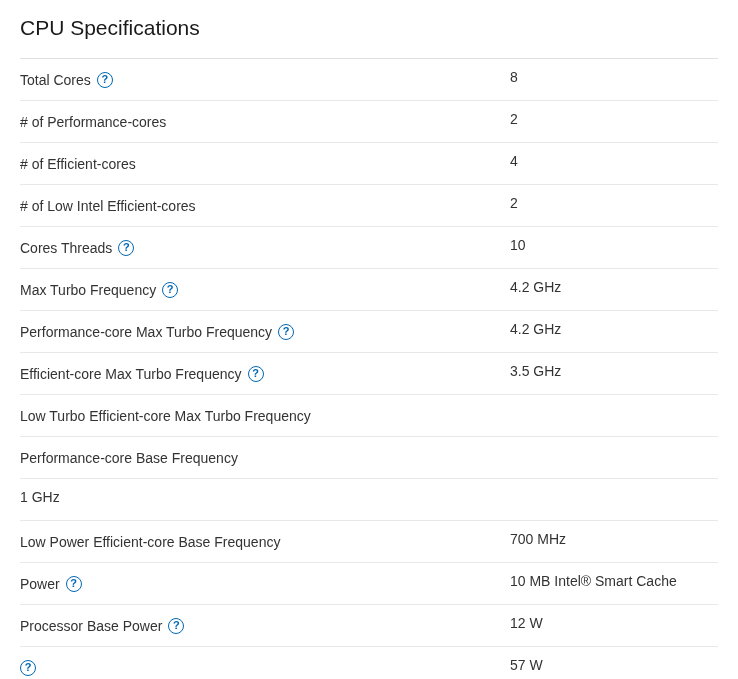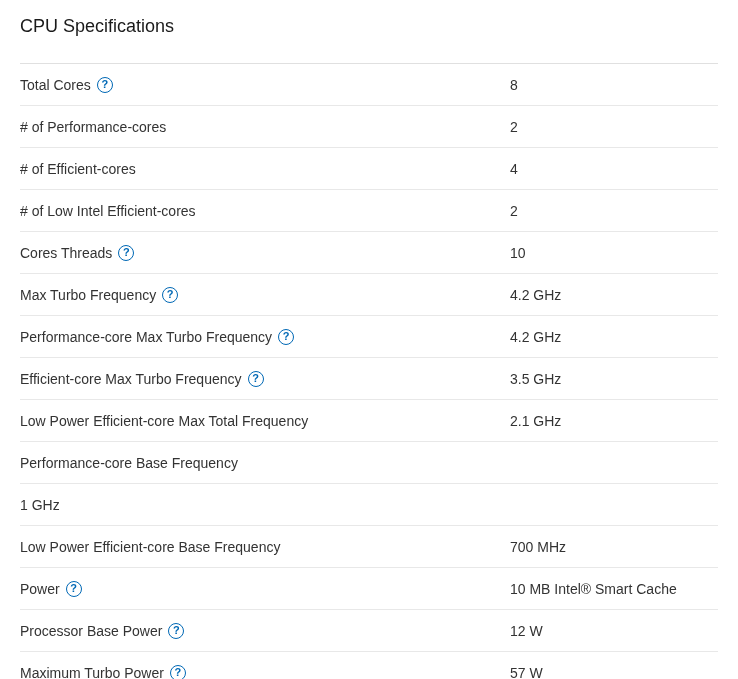--- a/index.html
+++ b/index.html
@@ -12,34 +12,33 @@
       background: #fff;
       color: #333;
       font-size: 14px;
       width: 738px;
     }
     .container {
       padding: 16px 20px;
       max-width: 738px;
     }
     .section-title {
-      font-size: 18px;
+      font-size: 21px;
       font-weight: 400;
       color: #1a1a1a;
-      padding-bottom: 26px;
+      padding-bottom: 18px;
       border-bottom: 1px solid #e0e0e0;
       margin-bottom: 0;
     }
     .spec-table {
       width: 100%;
       border-collapse: collapse;
     }
     .spec-row {
       display: flex;
-      align-items: center;
       border-bottom: 1px solid #e8e8e8;
       padding: 10px 0;
       min-height: 42px;
     }
     .spec-label {
       flex: 0 0 490px;
       color: #333;
       font-size: 14px;
       display: flex;
       align-items: center;
@@ -120,23 +119,22 @@
       </div>
       <div class="spec-row">
         <div class="spec-label">
           <span>Efficient-core Max Turbo Frequency</span>
           <span class="help-icon">?</span>
         </div>
         <div class="spec-value">3.5 GHz</div>
       </div>
       <div class="spec-row">
         <div class="spec-label">
-          <span>Low Power Efficient-core Max Total Frequency</span>
+          <span>Low Turbo Efficient-core Max Turbo Frequency</span>
         </div>
-        <div class="spec-value">2.1 GHz</div>
       </div>
       <div class="spec-row">
         <div class="spec-label">
           <span>Performance-core Base Frequency</span>
         </div>
       </div>
       <div class="spec-row">
         <div class="spec-value">1 GHz</div>
       </div>
       <div class="spec-row">
@@ -154,20 +152,19 @@
       </div>
       <div class="spec-row">
         <div class="spec-label">
           <span>Processor Base Power</span>
           <span class="help-icon">?</span>
         </div>
         <div class="spec-value">12 W</div>
       </div>
       <div class="spec-row">
         <div class="spec-label">
-          <span>Maximum Turbo Power</span>
           <span class="help-icon">?</span>
         </div>
         <div class="spec-value">57 W</div>
       </div>
       <div class="spec-row"></div>
     </div>
 </div>
 
 </body></html>

